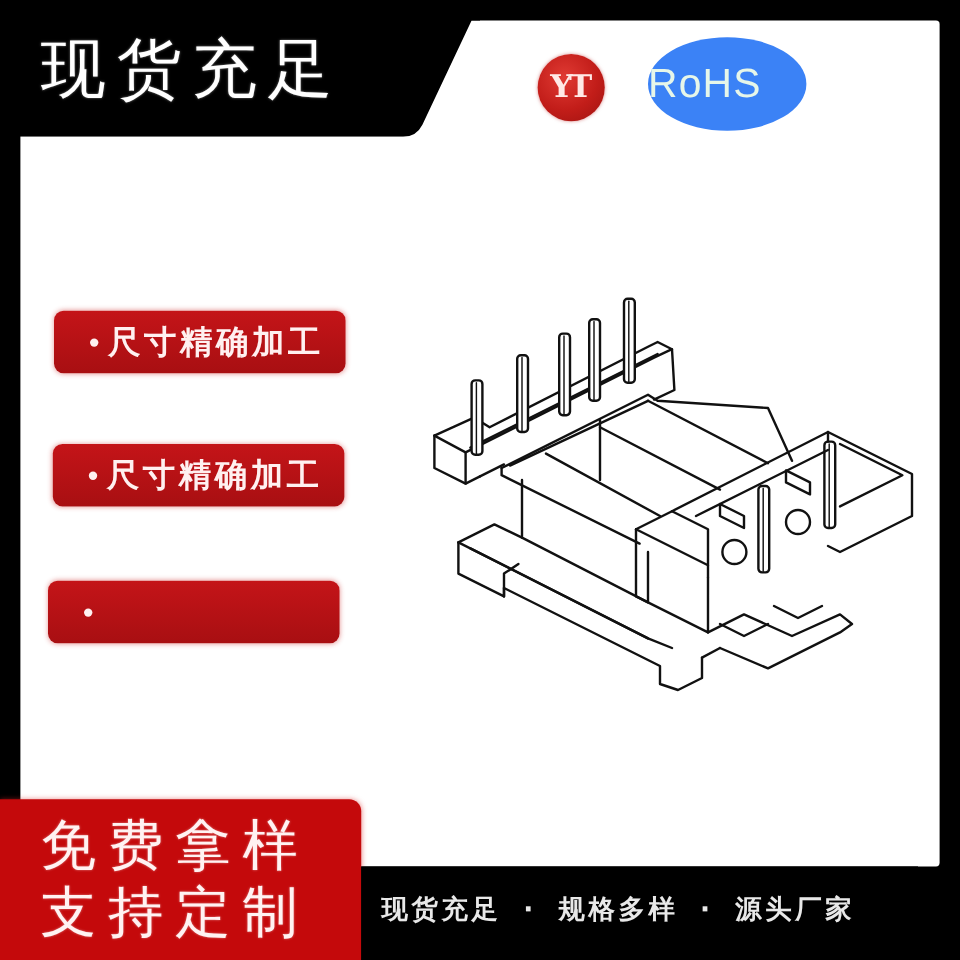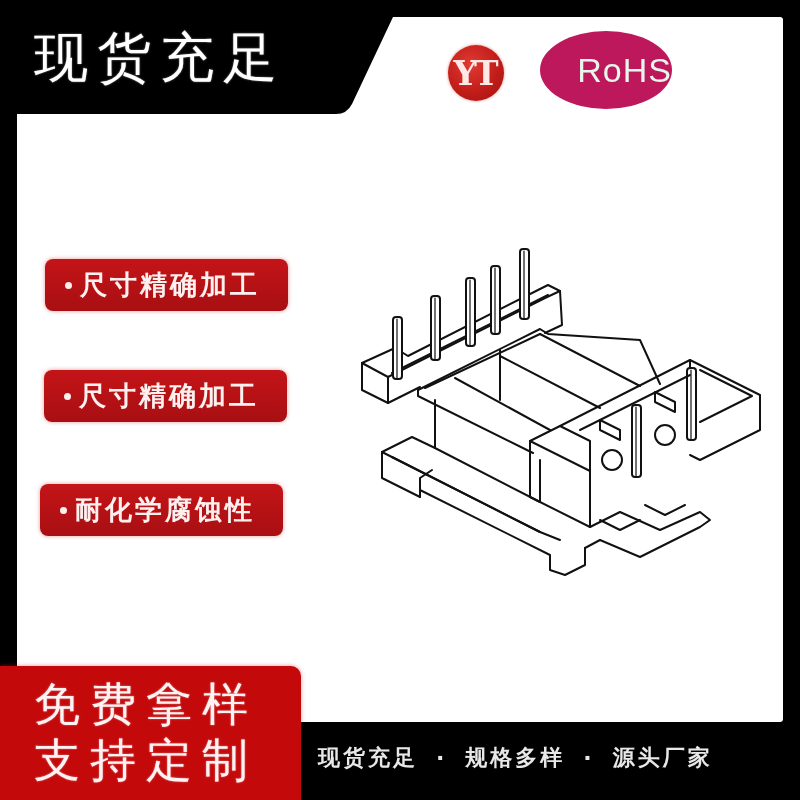--- a/index.html
+++ b/index.html
@@ -25,38 +25,38 @@
 
   .yt-logo {
     position: absolute; left: 448px; top: 45px; width: 56px; height: 56px;
     border-radius: 50%;
     background: radial-gradient(circle at 40% 35%, #e03a33 0%, #c21d19 55%, #9e1210 100%);
     box-shadow: 0 0 3px rgba(180,20,20,0.5);
     display: flex; align-items: center; justify-content: center;
   }
   .yt-logo span {
     color: #ffe9e6; font-family: "DejaVu Serif", serif; font-weight: bold;
-    font-size: 33px; letter-spacing: -3px; margin-left: -3px; text-align: right;
+    font-size: 26px; letter-spacing: -3px; margin-left: -3px; text-align: right;
   }
   .rohs-badge {
     position: absolute; left: 540px; top: 31px; width: 132px; height: 78px;
-    border-radius: 50%; background: #be185d;
-    display: flex; align-items: center; justify-content: flex-end;
+    border-radius: 50%; background: #3b82f6;
+    display: flex; align-items: center; justify-content: flex-start;
   }
   .rohs-badge span {
     color: #e6f6e9; font-family: "Liberation Sans", sans-serif; font-size: 34px;
     letter-spacing: 1px;
   }
 
   .feature-pill {
     position: absolute; height: 52px; width: 243px;
     background: linear-gradient(#c41418, #a80f12);
     border-radius: 8px;
     box-shadow: 0 0 4px rgba(200,30,30,0.45);
-    display: flex; align-items: center; padding-left: 20px;
+    display: flex; align-items: center; padding-left: 30px;
     color: #fff0f0; font-size: 27px; font-weight: bold; letter-spacing: 3px;
   }
   .feature-pill .bullet {
     width: 7px; height: 7px; border-radius: 50%; background: #fff0f0;
     margin-right: 8px; flex: 0 0 auto;
   }
 
   .product-drawing { position: absolute; left: 340px; top: 230px; width: 430px; height: 350px; }
 
   .cta-box {
@@ -105,21 +105,20 @@
 <div class="feature-pill" style="left:45px; top:259px;">
   <span class="bullet"></span>
   <span>尺寸精确加工</span>
 </div>
 <div class="feature-pill" style="left:44px; top:370px;">
   <span class="bullet"></span>
   <span>尺寸精确加工</span>
 </div>
 <div class="feature-pill" style="left:40px; top:484px;">
   <span class="bullet"></span>
-  <span>耐化学腐蚀性</span>
 </div>
 
 <svg class="product-drawing" viewBox="340 230 430 350" fill="none" stroke="#111" stroke-width="2" stroke-linejoin="round" stroke-linecap="round">
 
   <path d="M362 363 L395 348 L408 356 L540 289 L548 285 L560 291 L562 325 L545 333"></path>
   <path d="M362 363 L362 390 L388 403 L400 397"></path>
   <path d="M388 403 L388 377 L362 363"></path>
   <path d="M388 377 L545 298 L560 291"></path>
   <path d="M400 397 L420 387"></path>
   <path d="M392 373 L548 295"></path>

